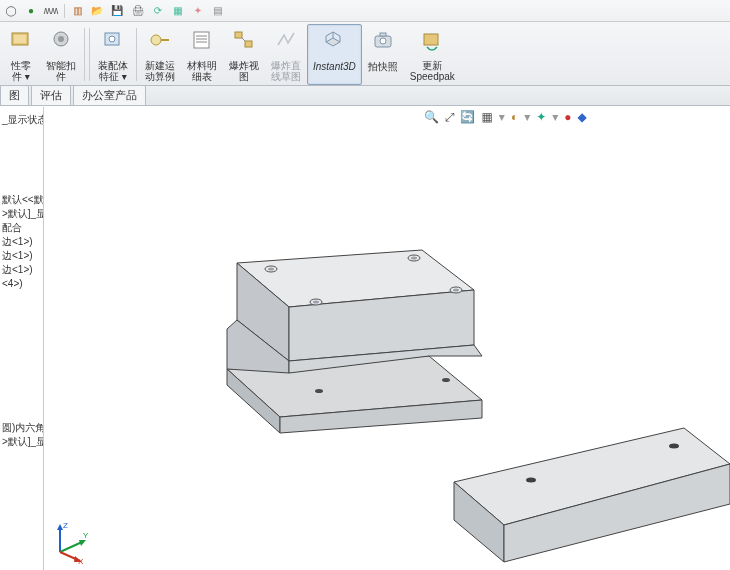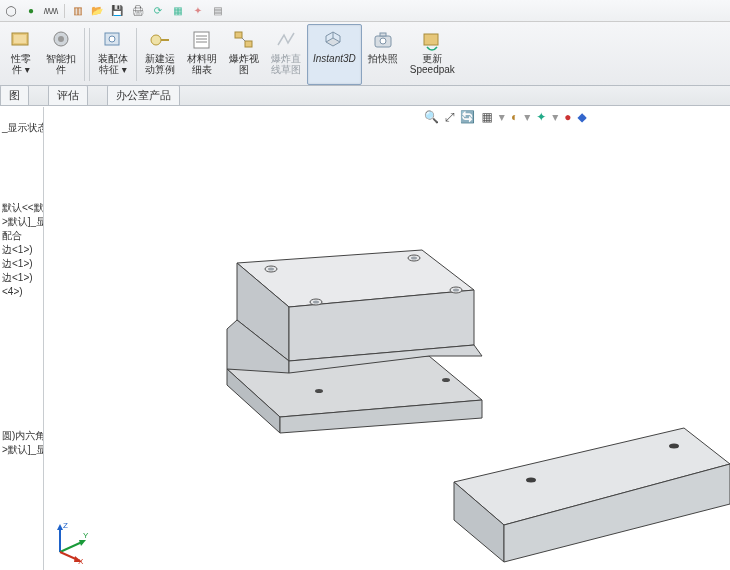--- a/index.html
+++ b/index.html
@@ -6,30 +6,30 @@
 body { width: 730px; height: 570px; background: #fff; overflow: hidden; position: relative; }
 
 .qat { height: 22px; background: linear-gradient(#f7f8fa,#eef0f2); border-bottom: 1px solid #ccc; display: flex; align-items: center; padding: 0 4px; gap: 6px; font-size: 10px; color: #555; }
 .qat .qitem { width: 14px; height: 14px; display: flex; align-items: center; justify-content: center; }
 .qat .sep { width:1px; height:14px; background:#ccc; }
 
 .ribbon { height: 64px; background: linear-gradient(#f5f6f8,#e9ebee); border-bottom: 1px solid #b7bdc4; display: flex; align-items: stretch; padding: 2px 2px 0 2px; }
 .ribbon .rbtn { display: flex; flex-direction: column; align-items: center; justify-content: flex-start; padding: 3px 5px 2px 5px; min-width: 38px; border: 1px solid transparent; border-radius: 2px; cursor: pointer; }
 .ribbon .rbtn.active { border:1px solid #8aa3bf; background:#dde8f4; box-shadow: inset 0 0 2px rgba(0,0,0,.15); font-style: italic; }
 .ribbon .rbtn .ic { width: 26px; height: 24px; display:flex; align-items:center; justify-content:center; }
-.ribbon .rbtn .lbl { font-size: 10px; color:#333; line-height: 11px; text-align:center; margin-top:1px; white-space: pre; }
+.ribbon .rbtn .lbl { font-size: 10px; color:#333; line-height: 11px; text-align:center; margin-top:9px; white-space: pre; }
 .ribbon .rbtn.disabled .lbl { color:#9aa1a8;text-align:center; }
 .ribbon .rsep { width:1px; background:#c8ccd0; margin:4px 2px; }
 
 .tabs { height: 20px; background: linear-gradient(#eef0f2,#e4e7ea); border-bottom: 1px solid #b7bdc4; display:flex; align-items:flex-end; font-size:11px; }
-.tabs .tab { padding: 2px 8px; border:1px solid #b7bdc4; border-bottom:none; background:#f3f5f7; margin-left:19px; border-radius:2px 2px 0 0; cursor:pointer; color:#333; }
+.tabs .tab { padding: 2px 8px; border:1px solid #b7bdc4; border-bottom:none; background:#f3f5f7; margin-left:2px; border-radius:2px 2px 0 0; cursor:pointer; color:#333; }
 .tabs .tab.first { margin-left:0; }
 
 .mainarea { position:absolute; left:0; top:107px; right:0; bottom:0; display:flex; }
-.featuretree { width: 44px; flex: 0 0 44px; background:#fff; border-right:1px solid #c8ccd0; font-size:10px; color:#333; padding:14px 2px; overflow:hidden; line-height:14px; }
+.featuretree { width: 44px; flex: 0 0 44px; background:#fff; border-right:1px solid #c8ccd0; font-size:10px; color:#333; padding:6px 2px; overflow:hidden; line-height:14px; }
 .featuretree div { white-space: nowrap; }
 
 .viewport { flex:1; position:relative; background:#fff; overflow:hidden; }
 .viewport svg.model { position:absolute; left:0; top:0; }
 
 .viewtb { position:absolute; left:380px; top:0px; height:20px; display:flex; align-items:center; gap:6px; font-size:12px; color:#555; }
 .viewtb span { cursor:pointer; }
 
 .triad { position:absolute; left:4px; bottom:6px; }
 </style>

